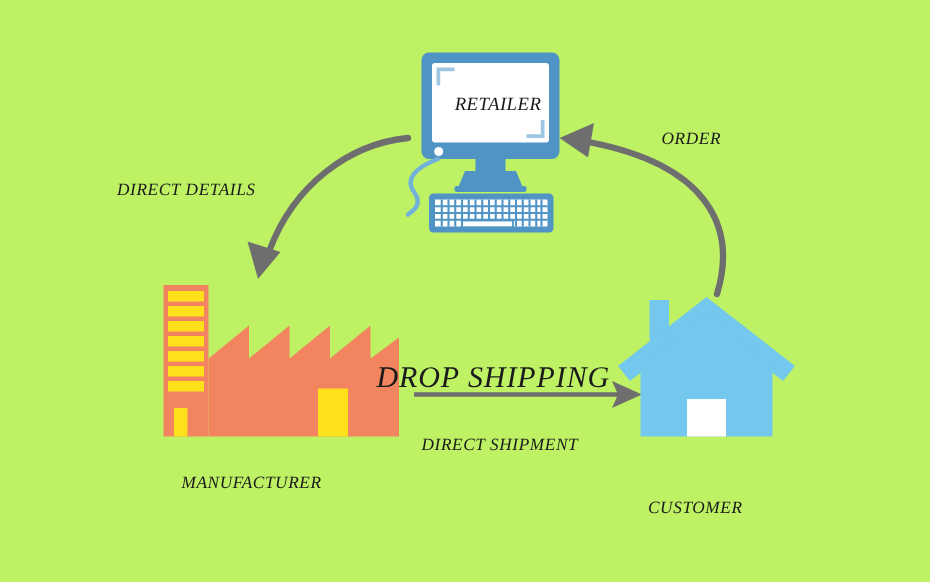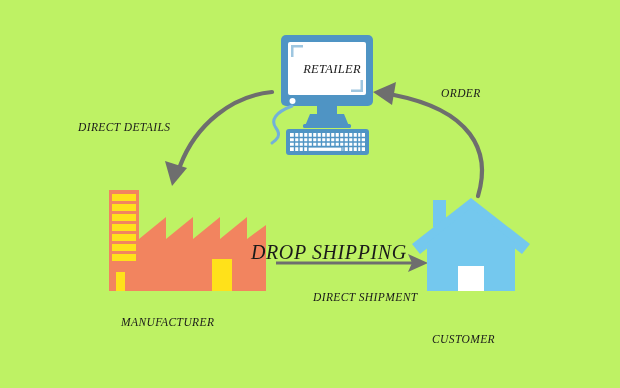--- a/index.html
+++ b/index.html
@@ -33,21 +33,21 @@
     white-space: nowrap;
     letter-spacing: 0.4px;
   }
   .lbl-small { font-size: 11.5px; text-align: center; }
   .lbl-title {
     font-size: 20px;
     letter-spacing: 0.6px;
   }
   #label-order-details { left: 78px;  top: 121px; }
   #label-order         { left: 441px; top: 87px;  }
-  #label-direct        { left: 281px; top: 291px; margin-left: 32px; }
+  #label-direct        { left: 281px; top: 291px; }
   #label-manufacturer  { left: 121px; top: 316px; }
   #label-customer      { left: 432px; top: 317px; margin-top: 16px; }
   #label-title         { left: 251px; top: 209px; margin-top: 32px; }
   #label-retailer {
     position: absolute;
     left: 297px;
     top: 62px;
     width: 70px;
     text-align: center;
     font-family: "Liberation Serif", serif;

